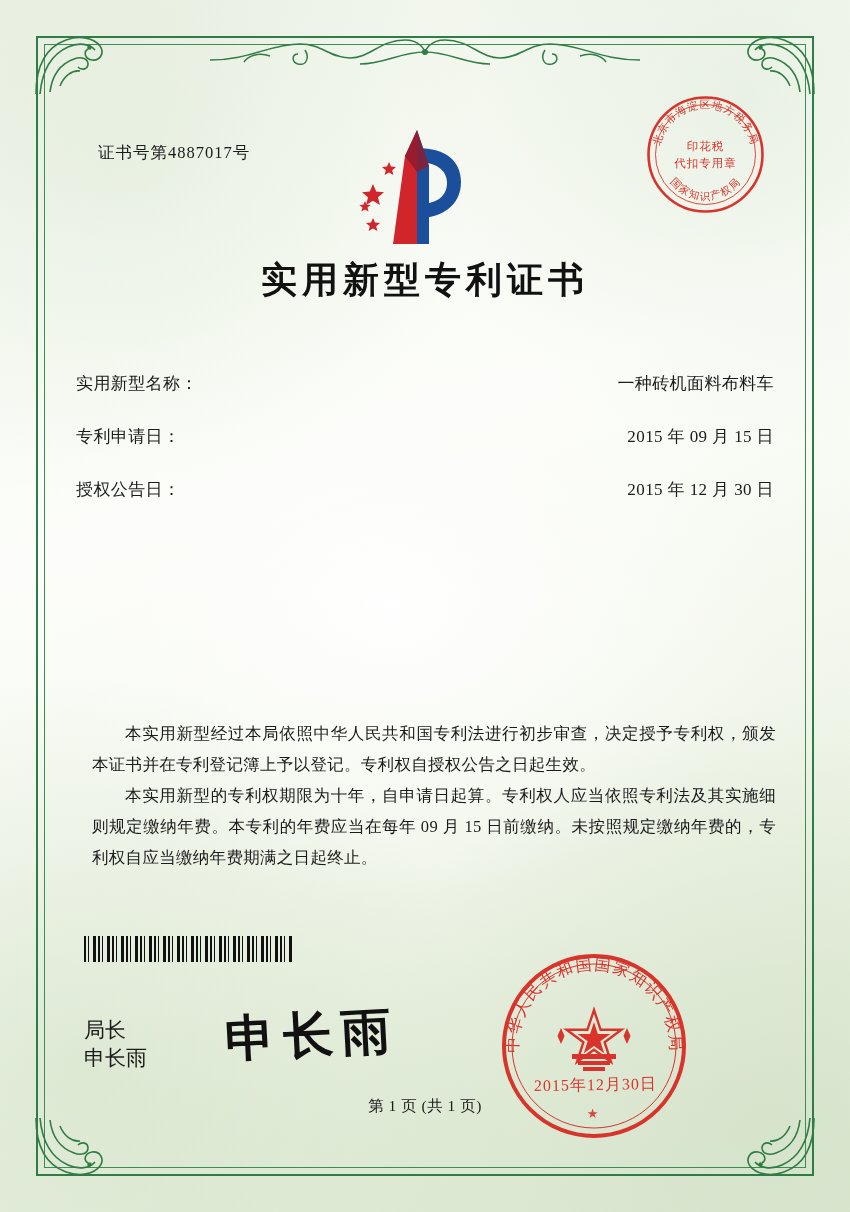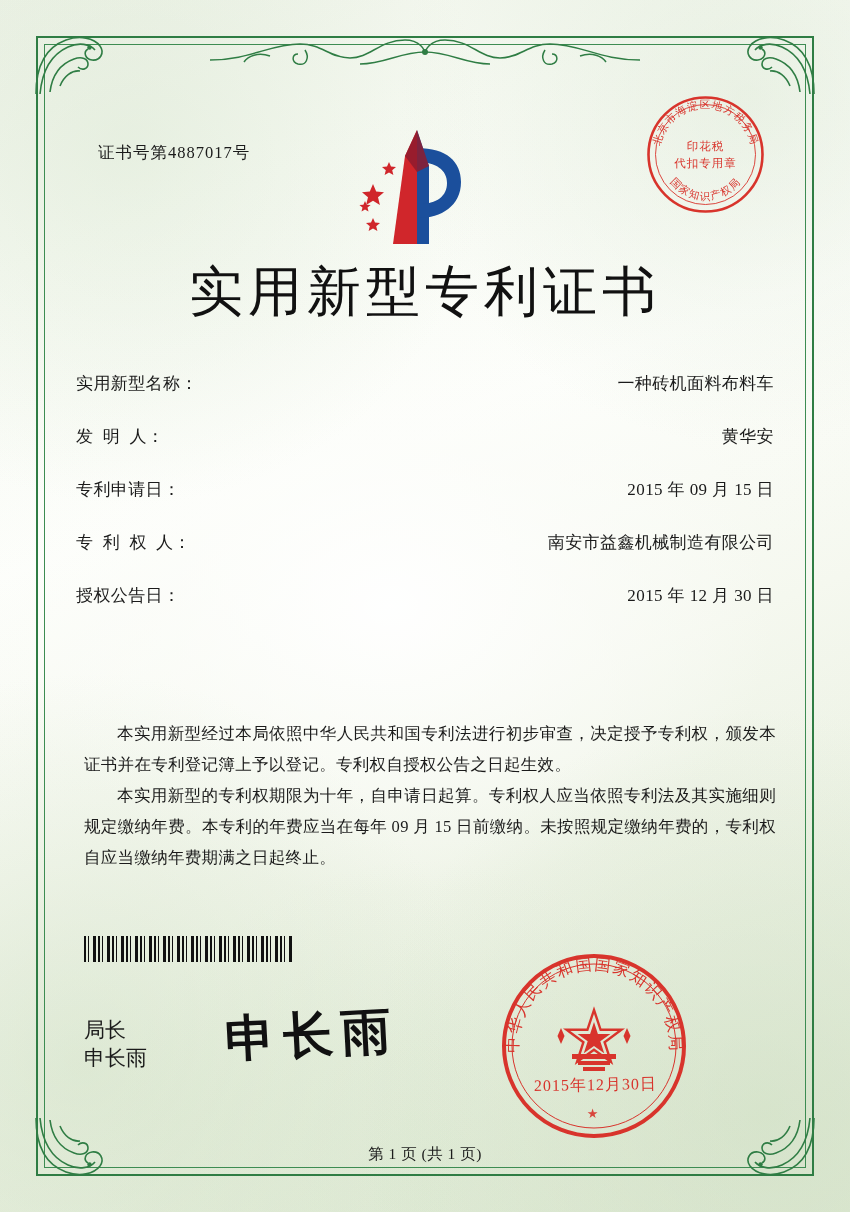--- a/index.html
+++ b/index.html
@@ -104,22 +104,22 @@
     height: 125px;
   }
   .seal-top svg { width: 100%; height: 100%; display: block; }
 
   .doc-title {
     position: absolute;
     left: 0;
     right: 0;
     top: 256px;
     text-align: center;
-    font-size: 54px;
-    font-weight: normal;
+    font-size: 36px;
+    font-weight: bold;
     letter-spacing: 5px;
     color: #111;
     font-family: "DejaVu Serif", "Liberation Serif", serif;
   }
 
   
   .fields {
     position: absolute;
     left: 76px;
     top: 372px;
@@ -145,21 +145,21 @@
     position: absolute;
     left: 76px;
     right: 74px;
     top: 718px;
     font-size: 16.5px;
     line-height: 31px;
     text-align: justify;
     letter-spacing: 0.3px;
   }
   .body-text p {
-    margin: 0 0 0 8px;
+    margin: 0 0 0 16px;
     text-indent: 2em;
   }
 
   
   .barcode {
     position: absolute;
     left: 84px;
     top: 936px;
     width: 210px;
     height: 26px;
@@ -212,21 +212,21 @@
     color: #d8342c;
     font-size: 16px;
     letter-spacing: 1px;
     transform: rotate(-1deg);
   }
 
   .page-footer {
     position: absolute;
     left: 0;
     right: 0;
-    top: 1144px;
+    top: 1096px;
     text-align: center;
     font-size: 15.5px;
     letter-spacing: 0.5px;
   }
 </style>
 </head>
 <body>
 
 <div id="page">
 
@@ -320,30 +320,22 @@
   </div>
 
   <div class="doc-title">实用新型专利证书</div>
 
   <div class="fields">
     <div class="field-row">
       <span class="field-label">实用新型名称：</span>
       <span class="field-value">一种砖机面料布料车</span>
     </div>
     <div class="field-row">
-      <span class="field-label">发  明  人：</span>
-      <span class="field-value">黄华安</span>
-    </div>
-    <div class="field-row">
       <span class="field-label">专利申请日：</span>
       <span class="field-value">2015 年 09 月 15 日</span>
-    </div>
-    <div class="field-row">
-      <span class="field-label">专  利  权  人：</span>
-      <span class="field-value">南安市益鑫机械制造有限公司</span>
     </div>
     <div class="field-row">
       <span class="field-label">授权公告日：</span>
       <span class="field-value">2015 年 12 月 30 日</span>
     </div>
   </div>
 
   <div class="body-text">
     <p>本实用新型经过本局依照中华人民共和国专利法进行初步审查，决定授予专利权，颁发本证书并在专利登记簿上予以登记。专利权自授权公告之日起生效。</p>
     <p>本实用新型的专利权期限为十年，自申请日起算。专利权人应当依照专利法及其实施细则规定缴纳年费。本专利的年费应当在每年 09 月 15 日前缴纳。未按照规定缴纳年费的，专利权自应当缴纳年费期满之日起终止。</p>

